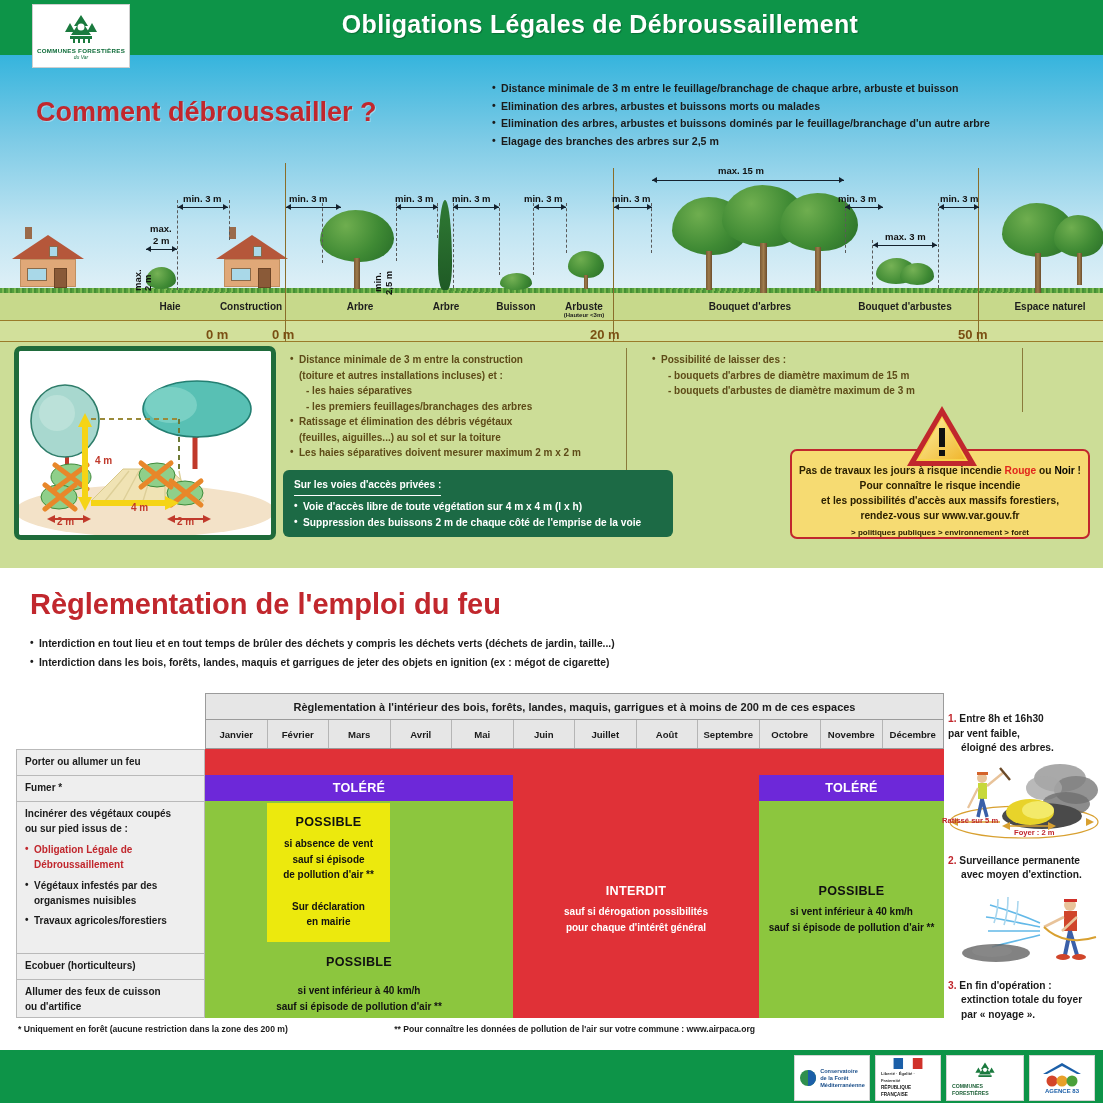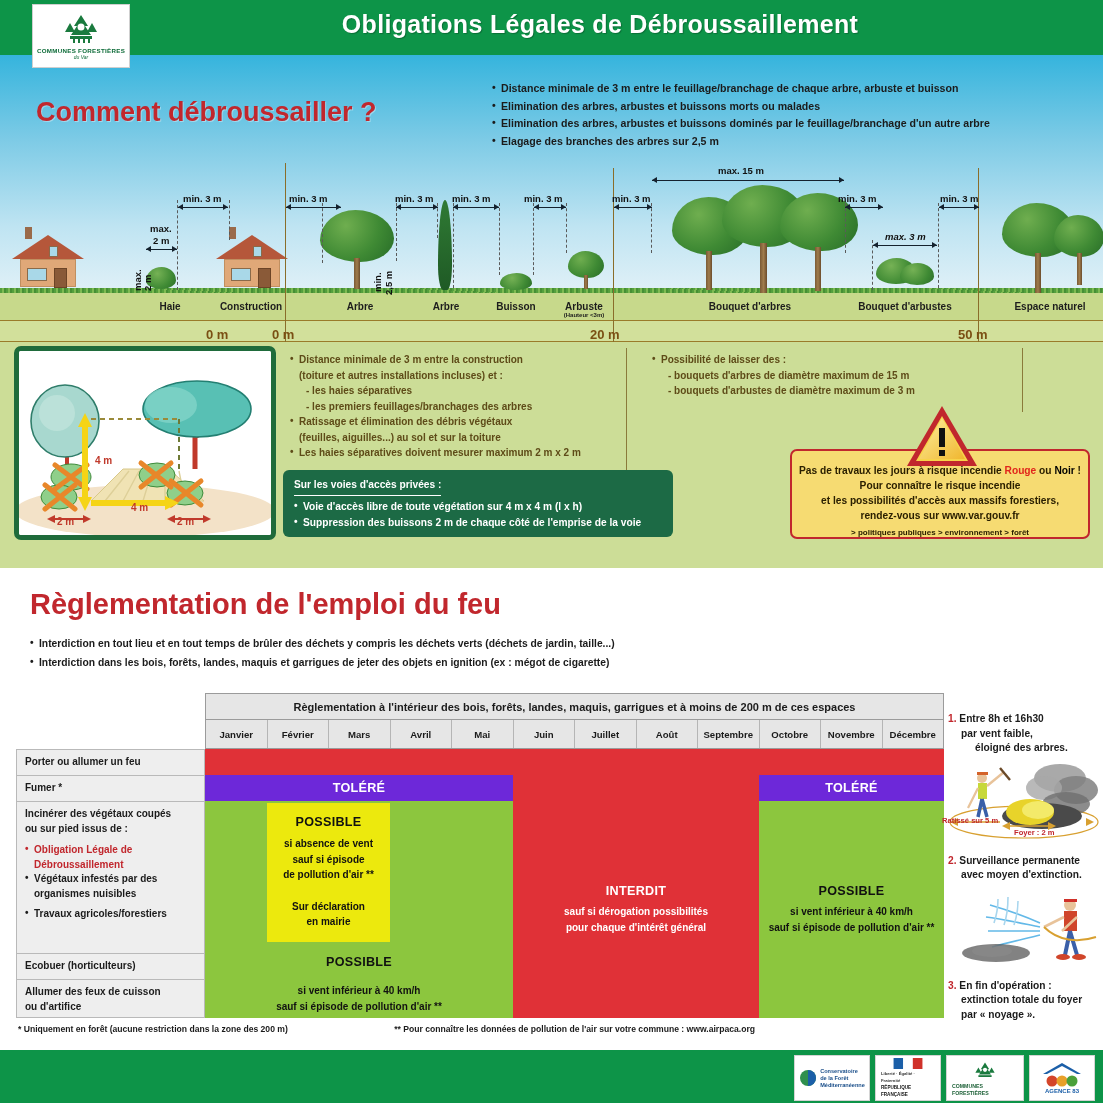--- a/index.html
+++ b/index.html
@@ -415,21 +415,21 @@
     <div class="dimarrow" style="left:845px; top:152px; width:38px;"></div>
     <div class="dimlabel" style="left:838px; top:138px;">min. 3 m</div>
 
     <div class="dimarrow" style="left:939px; top:152px; width:40px;"></div>
     <div class="dimlabel" style="left:940px; top:138px;">min. 3 m</div>
 
     <div class="dimarrow" style="left:652px; top:125px; width:192px;"></div>
     <div class="dimlabel" style="left:718px; top:110px;">max. 15 m</div>
 
     <div class="dimarrow" style="left:873px; top:190px; width:64px;"></div>
-    <div class="dimlabel" style="left:885px; top:176px;font-style:italic;">max. 3 m</div>
+    <div class="dimlabel" style="left:885px; top:176px;">max. 3 m</div>
 
     <div class="dimarrow" style="left:146px; top:194px; width:31px;"></div>
     <div class="dimlabel" style="left:150px; top:168px;">max.</div>
     <div class="dimlabel" style="left:153px; top:180px;">2 m</div>
 
     <div class="dimlabel vrot" style="left:132px; top:236px;">max.</div>
     <div class="dimlabel vrot" style="left:142px; top:236px;">2 m</div>
 
     <div class="dimlabel vrot" style="left:372px; top:237px;">min.</div>
     <div class="dimlabel vrot" style="left:383px; top:240px;">2,5 m</div>
@@ -590,21 +590,21 @@
       <div class="m">Décembre</div>
     </div>
 
     <div class="rowlabels">
       <div class="rl" style="height:26px;">Porter ou allumer un feu</div>
       <div class="rl" style="height:26px;">Fumer *</div>
       <div class="rl" style="height:152px;">
         <div>Incinérer des végétaux coupés<br>ou sur pied issus de :</div>
         <ul style="margin-top:7px;">
           <li class="red">Obligation Légale de<br>Débroussaillement</li>
-          <li style="margin-top:0;">Végétaux infestés par des<br>organismes nuisibles</li>
+          <li style="margin-top:7px;">Végétaux infestés par des<br>organismes nuisibles</li>
           <li style="margin-top:6px;">Travaux agricoles/forestiers</li>
         </ul>
       </div>
       <div class="rl" style="height:26px;">Ecobuer (horticulteurs)</div>
       <div class="rl" style="height:39px;">Allumer des feux de cuisson<br>ou d'artifice</div>
     </div>
 
     <div class="grid">
 
       <div class="cell c-red" style="left:0; top:0; width:739px; height:26px;"></div>
@@ -654,22 +654,22 @@
 
   <div class="foot-notes">
     <span>* Uniquement en forêt (aucune restriction dans la zone des 200 m)</span>
     <span class="n2">** Pour connaître les données de pollution de l'air sur votre commune : www.airpaca.org</span>
   </div>
 
   <div class="rpanel">
     <div class="rstep">
       <span class="num">1.</span>
       <span>Entre 8h et 16h30</span><br>
-      <span style="margin-left:13px; display:inline-block;">par vent faible,</span><br>
-      <span style="margin-left:27px; display:inline-block;">éloigné des arbres.</span>
+      <span style="display:inline-block;">par vent faible,</span><br>
+      <span style="margin-left:13px; display:inline-block;">éloigné des arbres.</span>
     </div>
 
     <div class="rimg" style="margin-top:4px; height:84px;">
       <svg viewBox="0 0 152 84" width="152" height="84">
         <ellipse cx="76" cy="62" rx="74" ry="16" fill="none" stroke="#d8a030" stroke-width="1.2"></ellipse>
 
         <ellipse cx="112" cy="18" rx="26" ry="14" fill="#9a9a9a" opacity=".85"></ellipse>
         <ellipse cx="128" cy="30" rx="22" ry="14" fill="#808080" opacity=".85"></ellipse>
         <ellipse cx="96" cy="28" rx="18" ry="12" fill="#a8a8a8" opacity=".8"></ellipse>
         <ellipse cx="118" cy="44" rx="24" ry="12" fill="#6f6f6f" opacity=".8"></ellipse>

